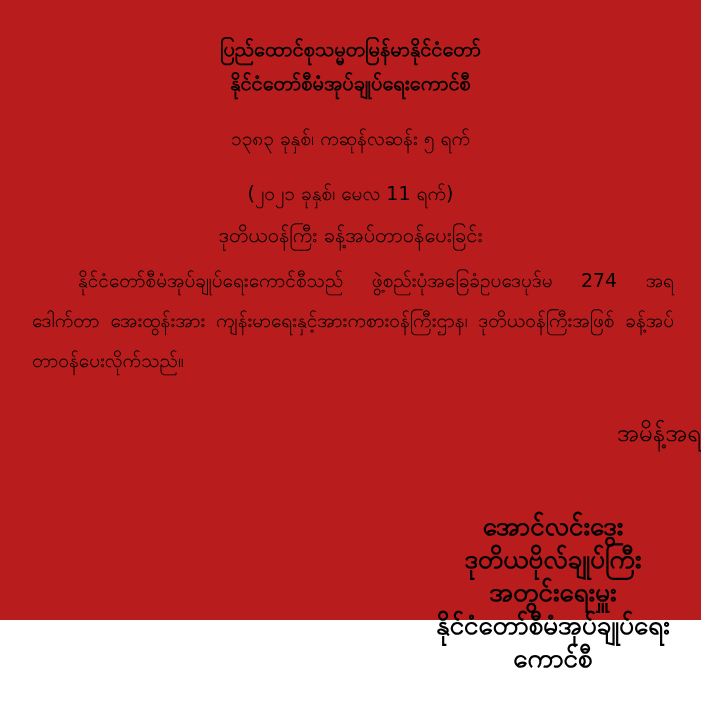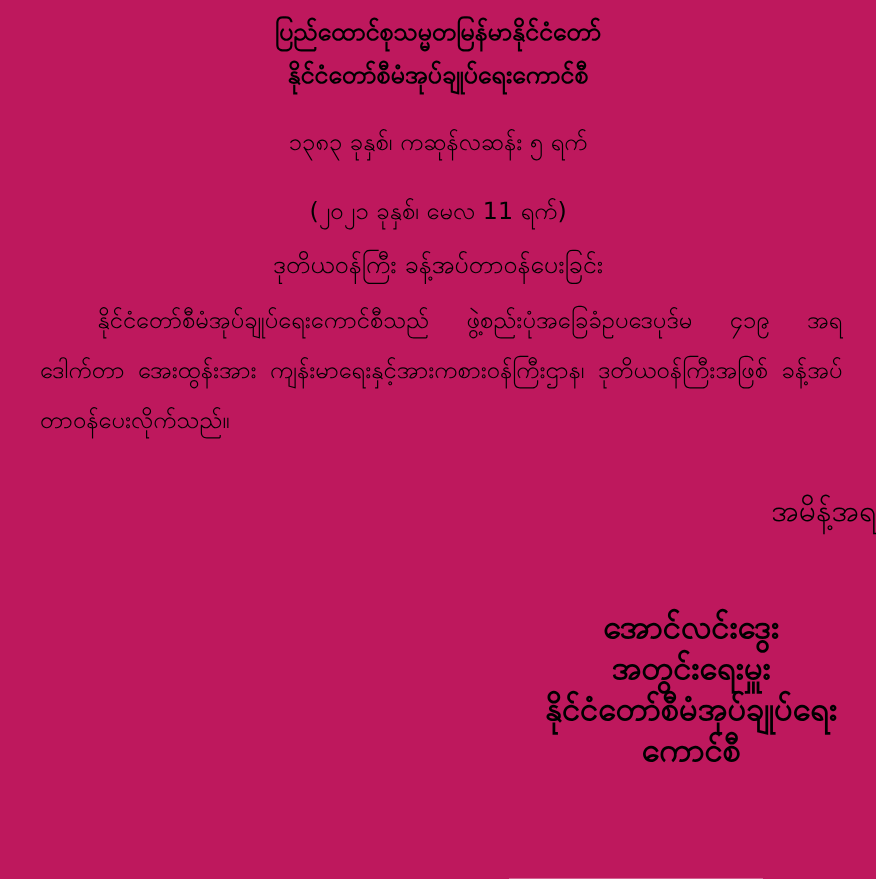--- a/index.html
+++ b/index.html
@@ -6,23 +6,23 @@
     html, body { background: #ffffff; }
     body {
       width: 701px;
       height: 703px;
       font-family: "DejaVu Sans", "Liberation Sans", sans-serif;
       color: #000000;
       overflow: hidden;
     }
     .doc {
       width: 701px;
-      height: 703px;
-      background: #be185d;
-      padding-top: 8px;
+      height: 620px;
+      background: #b91c1c;
+      padding-top: 32px;
     }
     .hdr-line {
       font-size: 20px;
       font-weight: bold;
       line-height: 34px;
       text-align: center;
     }
     .order-no {
       font-size: 20px;
       font-weight: bold;
@@ -82,23 +82,24 @@
   <div class="hdr-line">နိုင်ငံတော်စီမံအုပ်ချုပ်ရေးကောင်စီ</div>
 
 
   <div class="date-block">
     <div class="date-line">၁၃၈၃ ခုနှစ်၊ ကဆုန်လဆန်း ၅ ရက်</div>
     <div class="date-line">(၂၀၂၁ ခုနှစ်၊ မေလ 11 ရက်)</div>
   </div>
 
   <div class="subject">ဒုတိယဝန်ကြီး ခန့်အပ်တာဝန်ပေးခြင်း</div>
 
-  <p class="body-par">နိုင်ငံတော်စီမံအုပ်ချုပ်ရေးကောင်စီသည် ဖွဲ့စည်းပုံအခြေခံဥပဒေပုဒ်မ ၄၁၉ အရ ဒေါက်တာ အေးထွန်းအား ကျန်းမာရေးနှင့်အားကစားဝန်ကြီးဌာန၊ ဒုတိယဝန်ကြီးအဖြစ် ခန့်အပ်တာဝန်ပေးလိုက်သည်။</p>
+  <p class="body-par">နိုင်ငံတော်စီမံအုပ်ချုပ်ရေးကောင်စီသည် ဖွဲ့စည်းပုံအခြေခံဥပဒေပုဒ်မ 274 အရ ဒေါက်တာ အေးထွန်းအား ကျန်းမာရေးနှင့်အားကစားဝန်ကြီးဌာန၊ ဒုတိယဝန်ကြီးအဖြစ် ခန့်အပ်တာဝန်ပေးလိုက်သည်။</p>
 
   <div class="by-order">အမိန့်အရ</div>
 
   <div class="signature">
     <div>အောင်လင်းဒွေး</div>
+    <div>ဒုတိယဗိုလ်ချုပ်ကြီး</div>
     <div>အတွင်းရေးမှူး</div>
     <div>နိုင်ငံတော်စီမံအုပ်ချုပ်ရေးကောင်စီ</div>
   </div>
 
 </div>
 
 </body></html>

